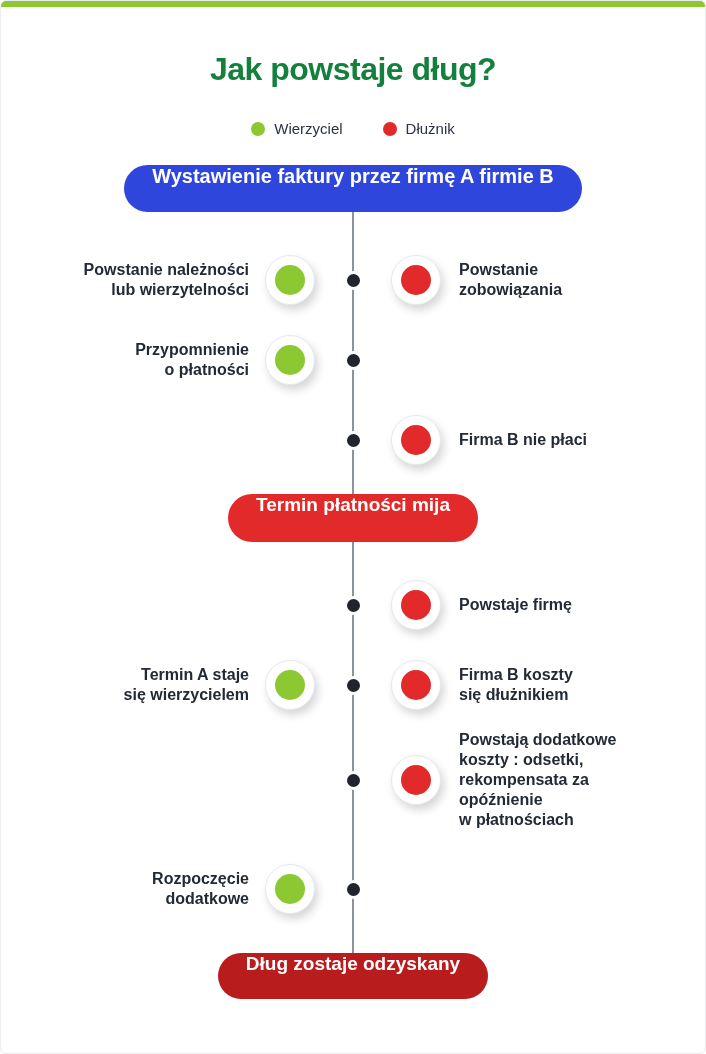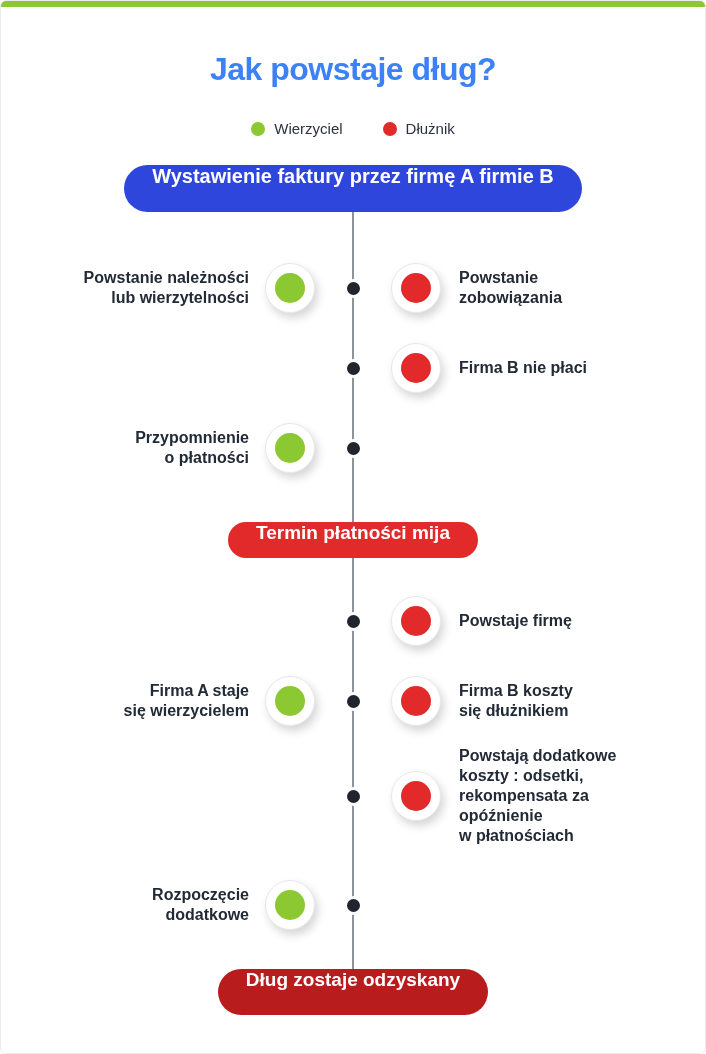--- a/index.html
+++ b/index.html
@@ -17,21 +17,21 @@
     overflow:hidden;
     position:relative;
   }
   .top-strip{ height:6px; width:100%; }
   .title{
     margin-top:44px;
     text-align:center;
     font-size:32px;
     font-weight:800;
     letter-spacing:-0.5px;
-    color:#3b82f6;
+    color:#15803d;
   }
   .legend{
     margin-top:32px;
     display:flex; justify-content:center; align-items:center; gap:40px;
   }
   .legend-item{ display:flex; align-items:center; gap:9px; }
   .legend-dot{ width:14px; height:14px; border-radius:50%; display:inline-block; }
   .legend-label{ font-size:15px; font-weight:500; color:#2a3140; }
 
   .banner{
@@ -41,26 +41,26 @@
     padding:0 28px;
     border-radius:26px;
     display:flex; align-items:flex-start; justify-content:center;
     color:#ffffff;
     font-weight:700;
     position:relative;
     z-index:2;
   }
   .banner span{ font-weight:700; }
   .banner-blue{ margin-top:28px; font-size:20px; }
-  .banner-red{ margin:34px auto 23px; font-size:19px; height:36px; }
+  .banner-red{ margin:14px auto 23px; font-size:19px; height:48px; }
   .banner-green{ font-size:19px; height:46px; }
 
   .timeline{
     position:relative;
-    padding-top:36px;
+    padding-top:28px;
     padding-bottom:24px;
   }
   .line{
     position:absolute;
     left:50%; top:0; bottom:0;
     width:2px;
     transform:translateX(-50%);
     z-index:0;
   }
   .row{
@@ -142,68 +142,68 @@
       <div class="ccell">
           <div class="circle">
             <div class="cinner" style="background: rgb(226, 42, 42);"></div>
           </div>
         </div>
       <div class="txt right">Powstanie
 zobowiązania</div>
     </div>
 
     <div class="row">
-      <div class="txt left"></div>
-      <div class="ccell"></div>
-      <div class="ncell">
-          <div class="node" style="background: rgb(32, 36, 45);"></div>
-        </div>
-      <div class="ccell">
-          <div class="circle">
-            <div class="cinner" style="background: rgb(226, 42, 42);"></div>
-          </div>
-        </div>
-      <div class="txt right">Firma B nie płaci</div>
-    </div>
-
-    <div class="row">
       <div class="txt left">Przypomnienie
 o płatności</div>
       <div class="ccell">
           <div class="circle">
             <div class="cinner" style="background: rgb(140, 200, 50);"></div>
           </div>
         </div>
       <div class="ncell">
           <div class="node" style="background: rgb(32, 36, 45);"></div>
         </div>
       <div class="ccell"></div>
       <div class="txt right"></div>
     </div>
 
+    <div class="row">
+      <div class="txt left"></div>
+      <div class="ccell"></div>
+      <div class="ncell">
+          <div class="node" style="background: rgb(32, 36, 45);"></div>
+        </div>
+      <div class="ccell">
+          <div class="circle">
+            <div class="cinner" style="background: rgb(226, 42, 42);"></div>
+          </div>
+        </div>
+      <div class="txt right">Firma B nie płaci</div>
+    </div>
+
     <div class="banner banner-red" style="background: rgb(226, 42, 42);">
       <span>Termin płatności mija</span>
     </div>
 
     <div class="row">
       <div class="txt left"></div>
       <div class="ccell"></div>
       <div class="ncell">
           <div class="node" style="background: rgb(32, 36, 45);"></div>
         </div>
       <div class="ccell">
           <div class="circle">
             <div class="cinner" style="background: rgb(226, 42, 42);"></div>
           </div>
         </div>
       <div class="txt right">Powstaje firmę</div>
     </div>
 
     <div class="row">
-      <div class="txt left">Firma A staje
+      <div class="txt left">Termin A staje
 się wierzycielem</div>
       <div class="ccell">
           <div class="circle">
             <div class="cinner" style="background: rgb(140, 200, 50);"></div>
           </div>
         </div>
       <div class="ncell">
           <div class="node" style="background: rgb(32, 36, 45);"></div>
         </div>
       <div class="ccell">

